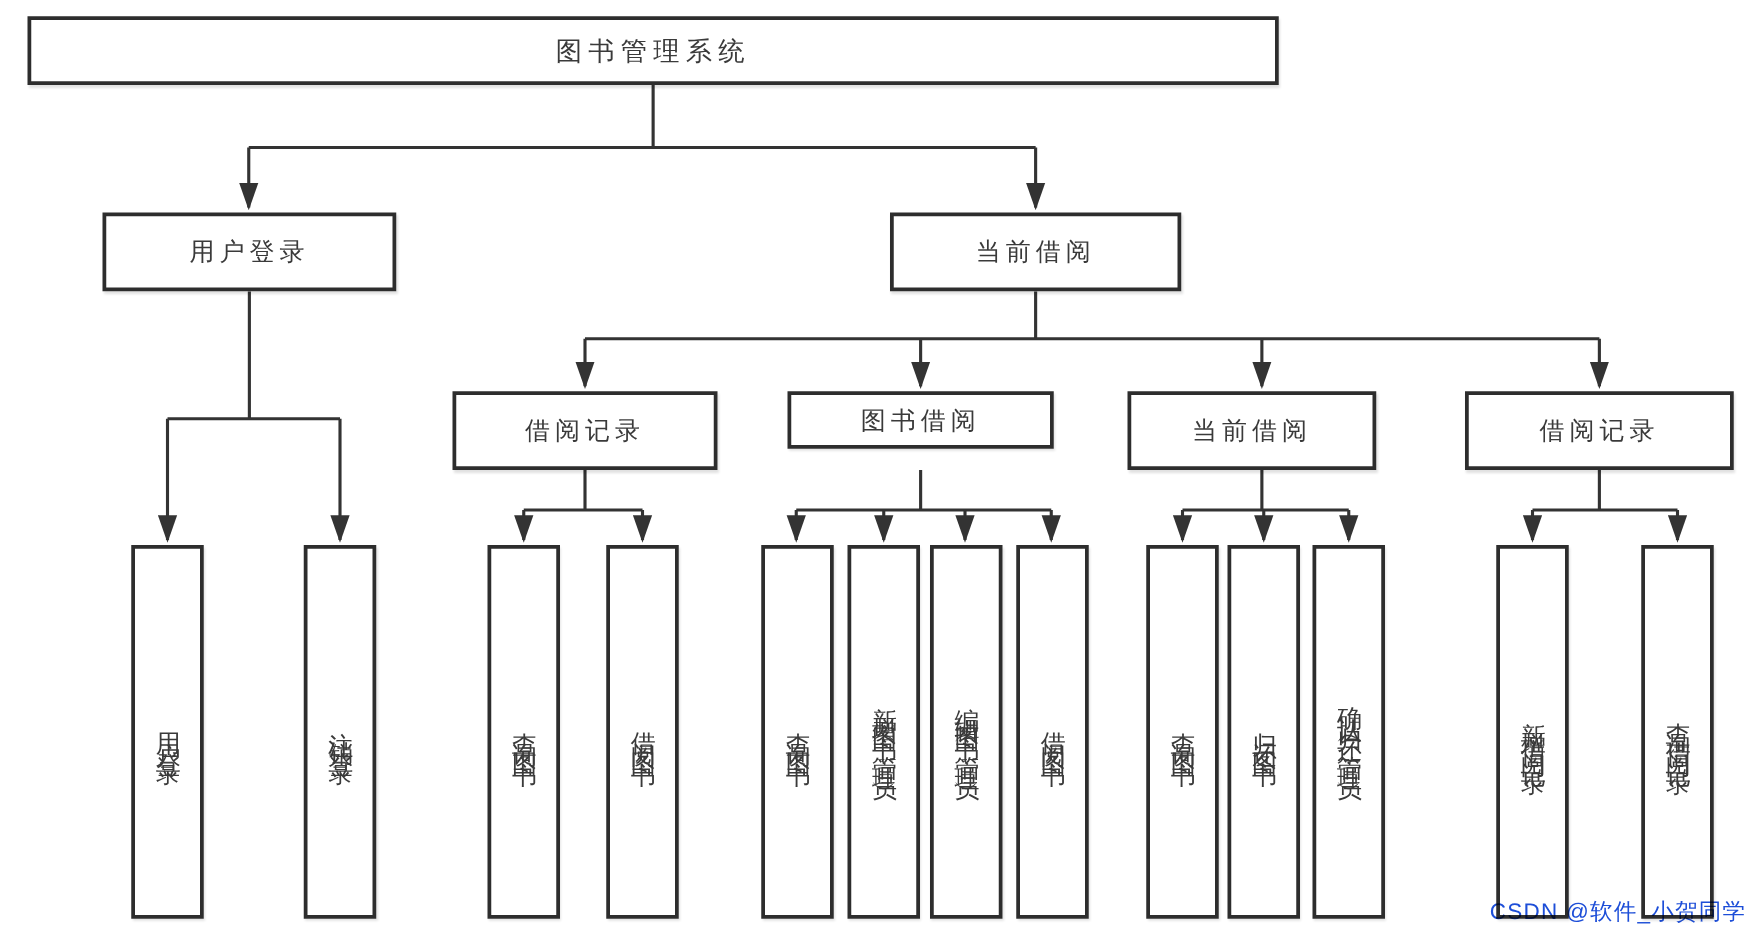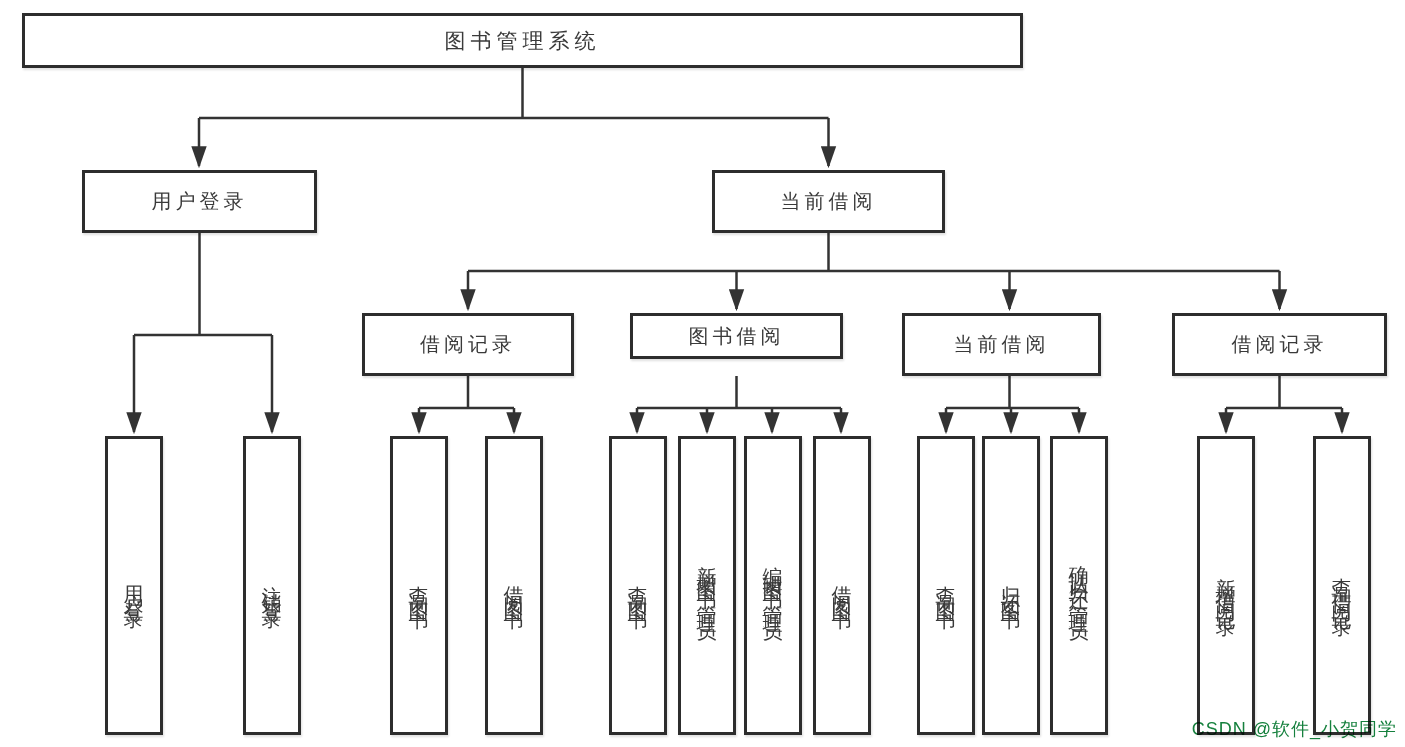--- a/index.html
+++ b/index.html
@@ -81,21 +81,21 @@
   .v9  { left: 917px; }
   .v10 { left: 982px; }
   .v11 { left: 1050px; }
   .v12 { left: 1197px; }
   .v13 { left: 1313px; }
   #watermark {
     position: absolute;
     right: 8px;
     bottom: 6px;
     font-size: 18px;
-    color: #15803d;
+    color: #1d4ed8;
     letter-spacing: 1px;
     z-index: 5;
     mix-blend-mode: multiply;
   }
 </style>
 </head>
 <body>
 
 <div id="canvas">
 

